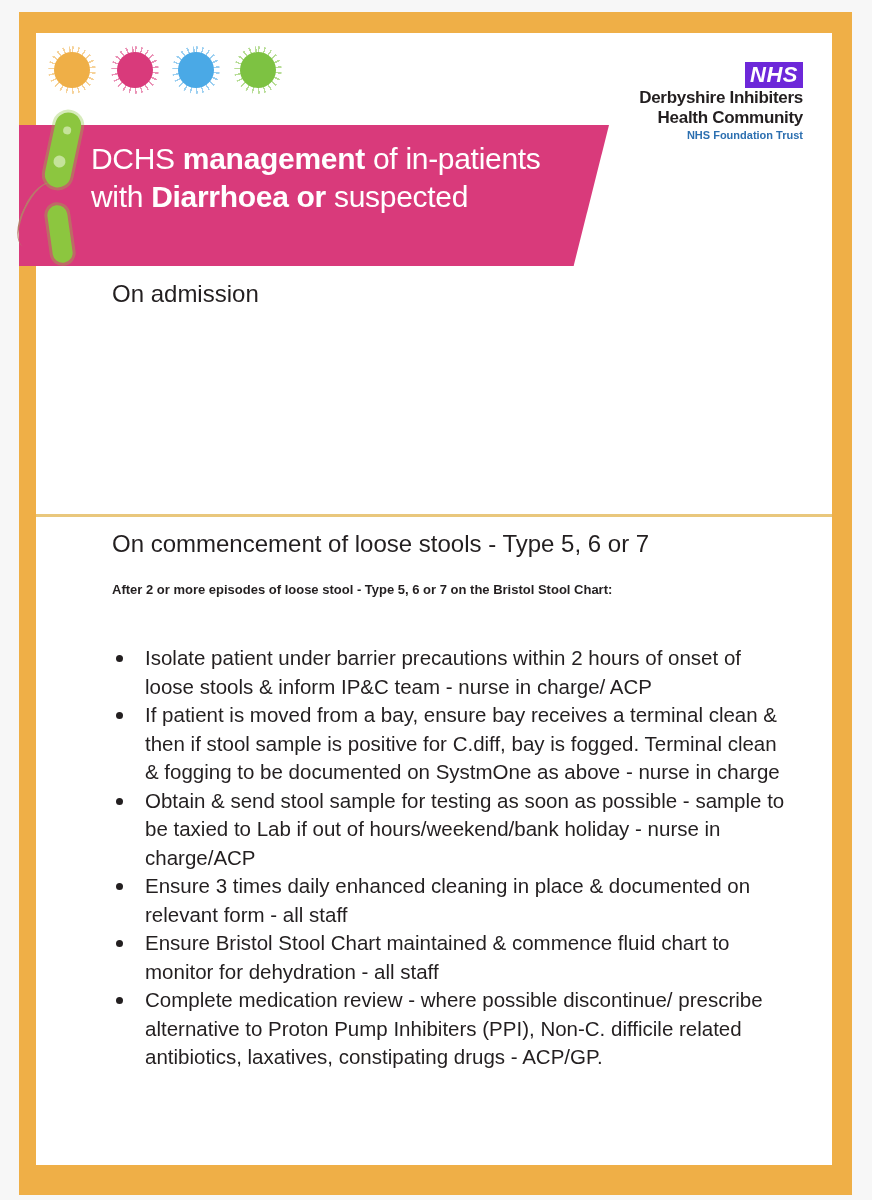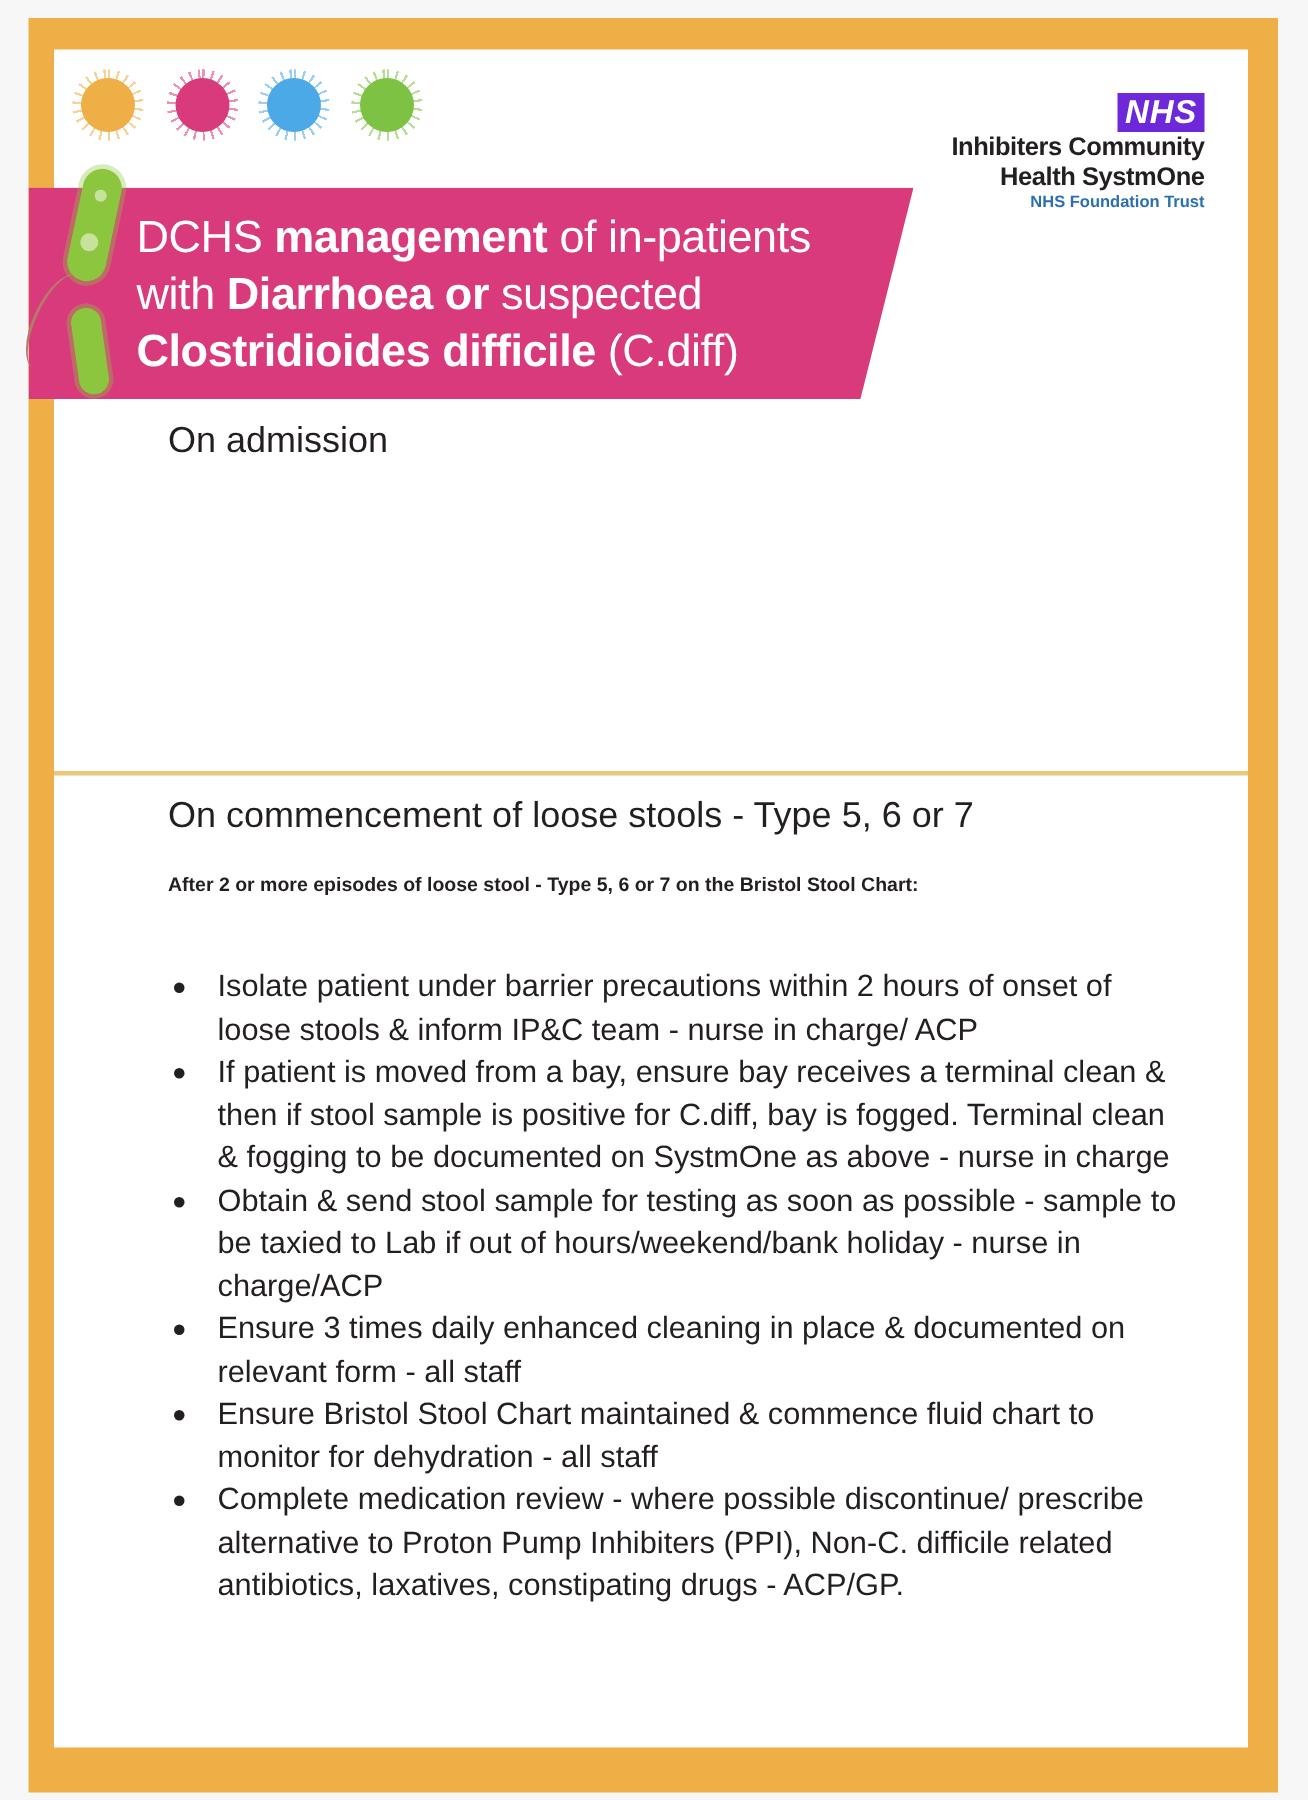--- a/index.html
+++ b/index.html
@@ -82,38 +82,37 @@
 <div class="frame"></div>
 <div class="panel"></div>
 
 <div class="germ" style="left:54px;top:52px;background:#efaf47;color:#efaf47;"></div>
 <div class="germ" style="left:117px;top:52px;background:#d93a7b;color:#d93a7b;"></div>
 <div class="germ" style="left:178px;top:52px;background:#4aa9e6;color:#4aa9e6;"></div>
 <div class="germ" style="left:240px;top:52px;background:#7dc242;color:#7dc242;"></div>
 
 <div class="logo">
   <div><span class="nhs-box">NHS</span></div>
-  <div class="logo-line1">Inhibiters Community</div>
-  <div class="logo-line2">Health SystmOne</div>
+  <div class="logo-line1">Derbyshire Inhibiters</div>
+  <div class="logo-line2">Health Community</div>
   <div class="logo-line3">NHS Foundation Trust</div>
 </div>
 
 <div class="banner"></div>
 
 <div class="flagellum" style="left:22px;top:180px;width:30px;height:70px;transform:rotate(25deg);"></div>
 <div class="bacterium" style="left:50px;top:112px;width:26px;height:76px;transform:rotate(12deg);">
   <div class="spot" style="left:9px;top:14px;width:8px;height:8px;"></div>
   <div class="spot" style="left:6px;top:44px;width:12px;height:12px;"></div>
 </div>
 <div class="bacterium" style="left:50px;top:205px;width:20px;height:58px;transform:rotate(-8deg);"></div>
 
 <div class="banner-title">
   <div><span class="light">DCHS </span><b>management</b><span class="light"> of in-patients</span></div>
   <div><span class="light">with </span><b>Diarrhoea or</b><span class="light"> suspected</span></div>
-  <div><span class="light"></span><b>Clostridioides difficile</b><span class="light"> (C.diff)</span></div>
 </div>
 
 <div class="section-heading" style="top:280px;">On admission</div>
 <ul class="bullets" style="top:327px;">
 </ul>
 
 <div class="divider"></div>
 
 <div class="section-heading" style="top:530px;">On commencement of loose stools - Type 5, 6 or 7</div>
 <div class="subheading" style="top:576px;">After 2 or more episodes of loose stool - Type 5, 6 or 7 on the Bristol Stool Chart:</div>

